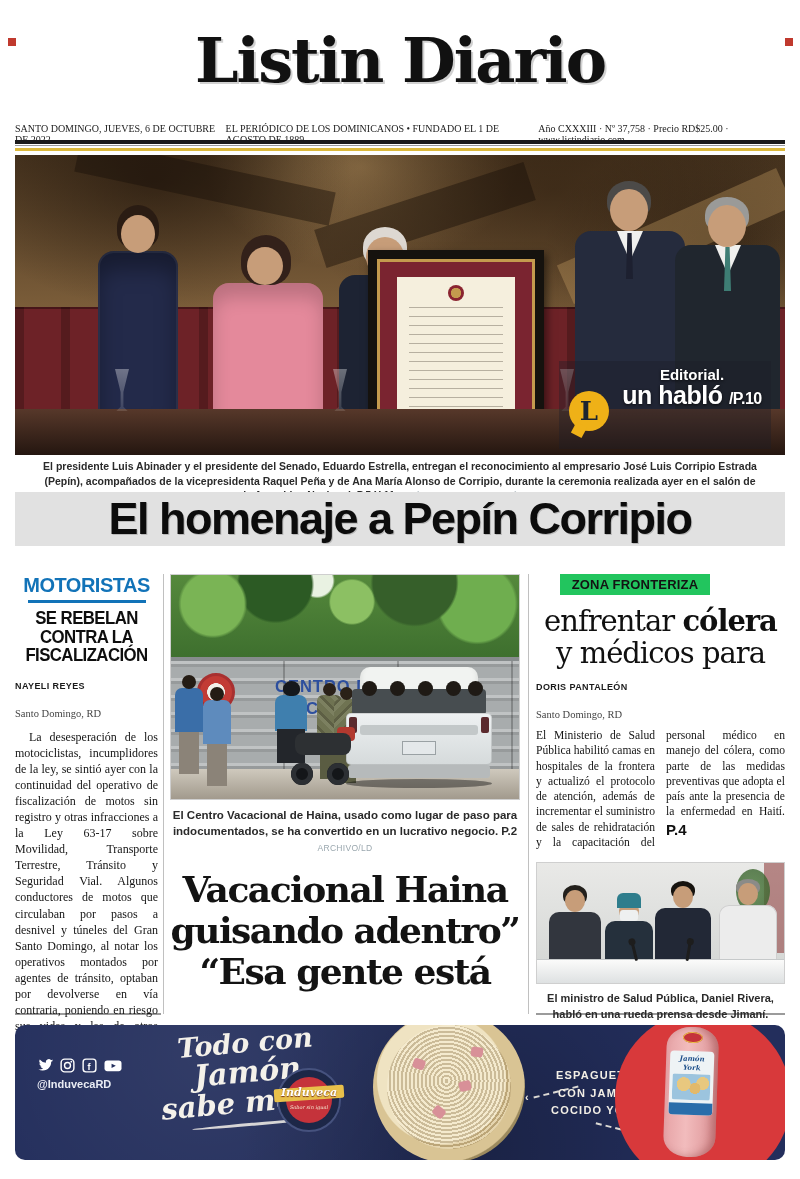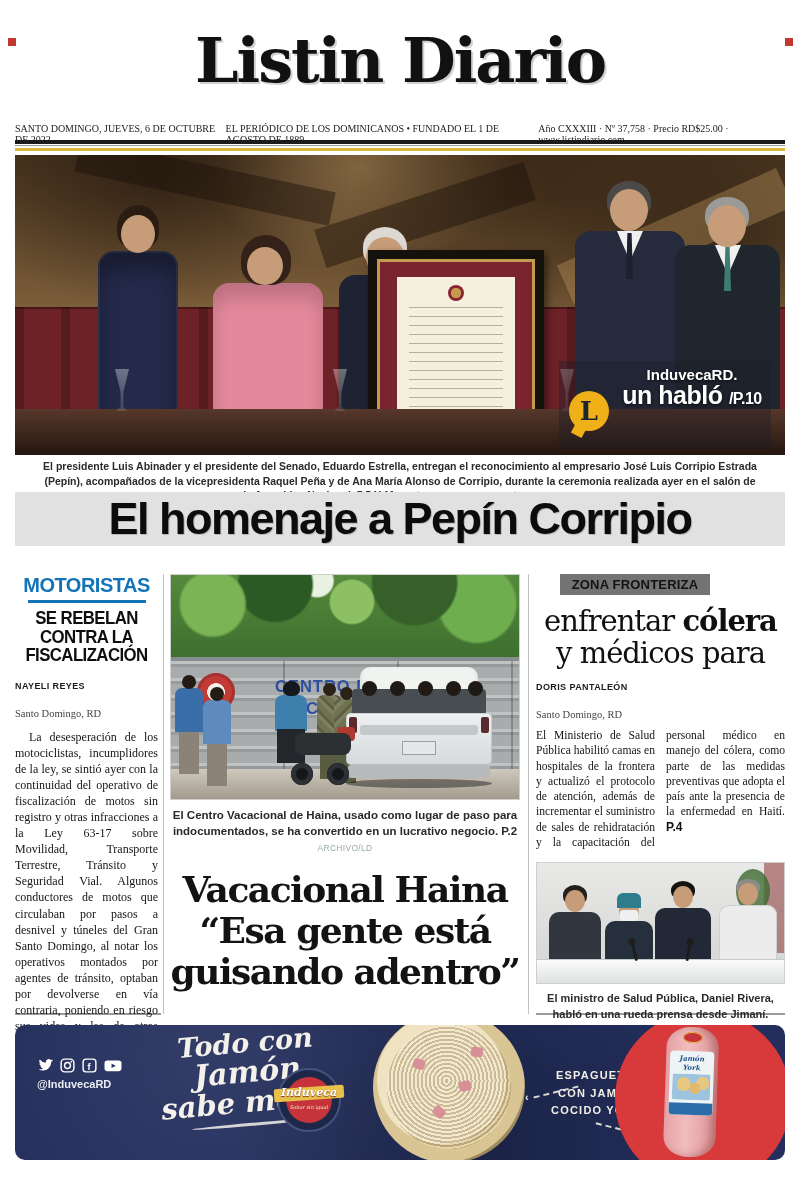--- a/index.html
+++ b/index.html
@@ -119,21 +119,21 @@
   .col-left { position:absolute; top:574px; left:15px; width:143px; }
   .kicker-blue { display:block; text-align:center; font-size:20px; font-weight:bold; letter-spacing:-0.5px;
     color:#1273b8; }
   .kicker-underline { width:118px; height:3px; background:#1273b8; margin:3px auto 6px; }
   .left-title { text-align:center; font-size:17.5px; font-weight:bold; line-height:1.06; color:#0e0e0e;
     letter-spacing:-0.6px; transform:scaleX(0.96); }
   .byline { margin-top:16px; font-size:9px; font-weight:bold; letter-spacing:0.4px; color:#1a1a1a; }
   .byline-place { font-family:"Liberation Serif", serif; font-size:10.5px; color:#444; margin-top:17px; }
   .body-text { margin-top:10px; font-family:"Liberation Serif", serif; font-size:12px; line-height:1.34;
     color:#141414; text-align:justify; text-indent:14px; }
-  .page-ref { font-family:"Liberation Sans", sans-serif; font-size:12px; font-weight:bold; color:#111; }
+  .page-ref { font-family:"Liberation Sans", sans-serif; font-size:15px; font-weight:bold; color:#111; }
   .barcode { margin:16px auto 0; width:130px; text-align:center; }
   .barcode .bars { height:24px;
     background:
       repeating-linear-gradient(90deg,#000 0 1px, transparent 1px 3px, #000 3px 4px, transparent 4px 7px,
         #000 7px 10px, transparent 10px 12px, #000 12px 13px, transparent 13px 16px); }
   .barcode .digits { font-family:"DejaVu Sans Mono", monospace; font-size:10.5px; letter-spacing:2px;
     color:#000; margin-top:0; }
 
   
   .col-center { position:absolute; top:574px; left:170px; width:350px; }
@@ -201,21 +201,21 @@
   .bystander .blegs { position:absolute; left:6px; top:57px; width:20px; height:42px; background:#8b8378; }
   .by1 { left:2px; top:100px; } .by2 { left:30px; top:112px; } .by2 .btorso { background:#5e8bbd; }
 
   .caption-center { margin-top:7px; text-align:center; font-size:11.5px; font-weight:bold; line-height:1.4;
     color:#2a2a2a; }
   .center-headline { margin-top:14px; text-align:center; font-family:"DejaVu Serif", serif; font-weight:bold;
     font-size:36px; line-height:1.13; letter-spacing:-1.5px; color:#131313; }
 
   
   .col-right { position:absolute; top:574px; left:536px; width:249px; }
-  .kicker-band { margin-left:24px; width:150px; height:21px; line-height:21px; background:#737373;
+  .kicker-band { margin-left:24px; width:150px; height:21px; line-height:21px; background:#22c55e;
     text-align:center; font-size:13px; font-weight:bold; color:#131313; letter-spacing:0.2px; }
   .right-headline { margin-top:10px; text-align:center; font-family:"DejaVu Serif", serif;
     font-size:29px; line-height:1.12; letter-spacing:-1px; color:#101010; }
   .right-headline b { font-weight:bold; }
   .right-byline-wrap { margin-top:12px; }
   .right-body { margin-top:8px; column-count:2; column-gap:11px; font-family:"Liberation Serif", serif;
     font-size:11.6px; line-height:1.32; color:#141414; text-align:justify; }
   .photo-right { position:relative; margin-top:12px; width:249px; height:122px; overflow:hidden;
     background:linear-gradient(180deg,#e9e9e7,#d2d5d3); border:1px solid #cfcfcf; }
   .pr-flag { position:absolute; right:0; top:0; width:20px; height:90px; background:#8a3434; opacity:0.55; }
@@ -374,21 +374,21 @@
     </div>
 
     <div class="phototable"></div>
     <div class="glass g1"></div>
     <div class="glass g2"></div>
     <div class="glass g3"></div>
 
     <div class="editorial">
       <div class="bubble">L</div>
       <div class="ed-text">
-        <div class="ed-kicker">InduvecaRD.</div>
+        <div class="ed-kicker">Editorial.</div>
         <div class="ed-title"><span>un habló</span> <span class="ed-page">/P.10</span></div>
       </div>
     </div>
   </div>
 
   <div class="caption-main">
     <span>El presidente Luis Abinader y el presidente del Senado, Eduardo Estrella, entregan el reconocimiento al empresario José Luis Corripio Estrada (Pepín), acompañados de la vicepresidenta Raquel Peña y de Ana María Alonso de Corripio, durante la ceremonia realizada ayer en el salón de la Asamblea Nacional.</span>
     <span>P.5 Y 11</span>
     <span class="credit">JOSÉ A. MALDONADO/LISTÍN DIARIO</span>
   </div>
@@ -475,22 +475,22 @@
           <div class="mbody"></div>
           <div class="mwheel mw1"></div>
           <div class="mwheel mw2"></div>
         </div>
     </div>
     <div class="caption-center">
       <span>El Centro Vacacional de Haina, usado como lugar de paso para indocumentados, se ha convertido en un lucrativo negocio. </span><span>P.2</span><span class="credit"> ARCHIVO/LD</span>
     </div>
     <div class="center-headline">
       <div>Vacacional Haina</div>
+      <div>guisando adentro”</div>
       <div>“Esa gente está</div>
-      <div>guisando adentro”</div>
     </div>
   </div>
 
   <div class="col-right">
     <div class="kicker-band">ZONA FRONTERIZA</div>
     <div class="right-headline">
       <div><span>enfrentar </span><b>cólera</b></div>
       <div>y médicos para</div>
     </div>
     <div class="right-byline-wrap">

